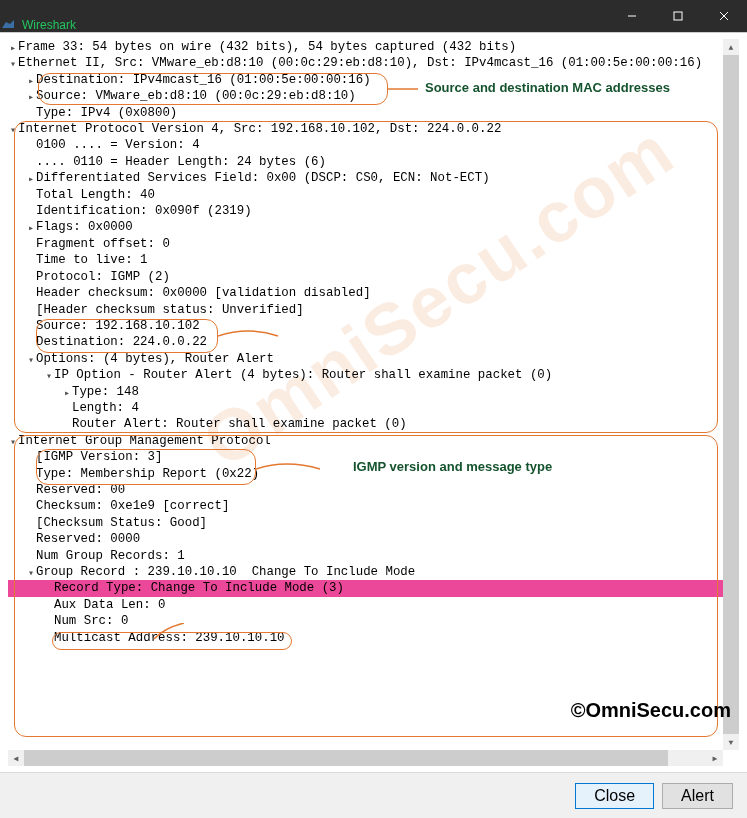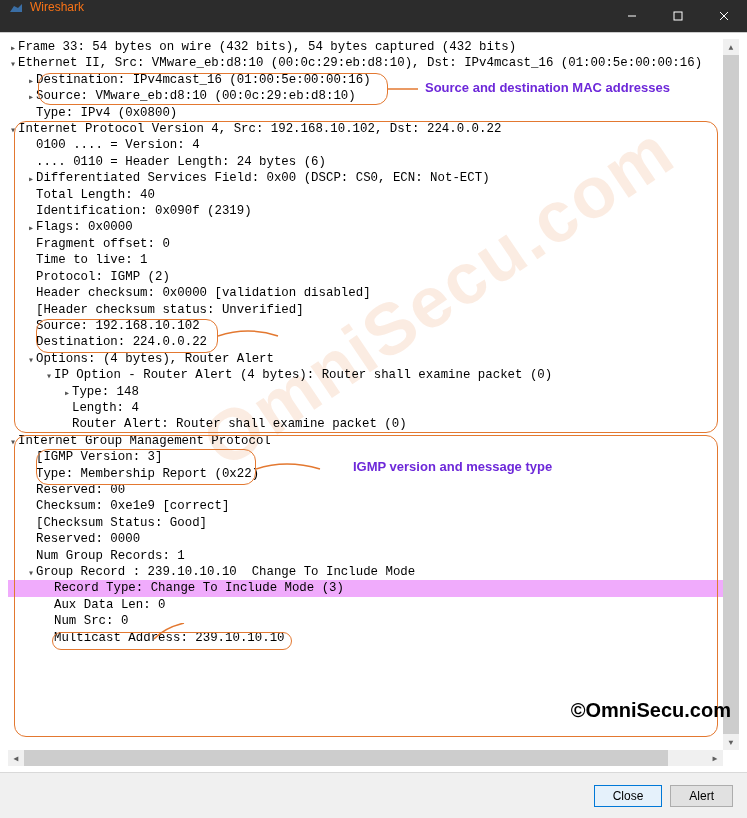--- a/index.html
+++ b/index.html
@@ -8,25 +8,25 @@
     background: #fff;
     width: 747px;
     height: 818px;
     overflow: hidden;
     position: relative;
   }
   .titlebar {
     background: #2c2c2c;
     height: 32px;
     display: flex;
-    align-items: flex-start;
-    color: #f97316;
+    align-items: flex-end;
+    color: #22c55e;
     font-family: "Segoe UI", sans-serif;
     font-size: 12px;
-    padding-left: 8px;
+    padding-left: 0;
   }
   .title-icon {
     width: 16px; height: 16px; margin-right: 6px;
     display: inline-flex; align-items: center; justify-content: center;
   }
   .title-icon svg { display: block; }
   .title-text { flex: 0 0 auto; }
   .title-spacer { flex: 1; }
   .winbtns { display: flex; }
   .winbtn {
@@ -48,31 +48,31 @@
   .line { display: flex; align-items: flex-start; }
   .arrow {
     width: 10px; text-align: center; color: #555; flex-shrink: 0;
     font-size: 10px; position: relative; top: 2px;
   }
   .indent0 { padding-left: 0; }
   .indent1 { padding-left: 18px; }
   .indent2 { padding-left: 36px; }
   .indent3 { padding-left: 54px; }
   .txt { position: relative; z-index: 2; }
-  .highlight-row { background: #f0abfc; }
+  .highlight-row { background: #ec4899; }
   .box {
     position: absolute;
     border: 1.5px solid #e37830;
     border-radius: 12px;
     pointer-events: none;
     z-index: 5;
   }
   .annot {
     position: absolute;
-    color: #6d28d9;
+    color: #14532d;
     font-family: Arial, sans-serif;
     font-weight: bold;
     font-size: 13px;
     z-index: 6;
     pointer-events: none;
   }
   .connector {
     position: absolute; pointer-events: none; z-index: 5;
   }
   .footer {
@@ -80,21 +80,21 @@
     height: 46px; background: #f0f0f0; border-top: 1px solid #d9d9d9;
     display: flex; align-items: center; justify-content: flex-end;
     padding-right: 14px; gap: 8px;
   }
   .copyright {
     position: absolute; right: 16px; bottom: 50px;
     font-family: Arial, sans-serif; font-size: 20px; font-weight: bold;
     color: #000; z-index: 10;
   }
   .btn {
-    font-family: "Segoe UI", sans-serif; font-size: 12px;
+    font-family: "Segoe UI", sans-serif; font-size: 16px;
     background: #e1e1e1; border: 1px solid #adadad;
     padding: 3px 18px;
   }
   .btn.primary { background: #e5f1fb; border: 1px solid #0078d7; }
   .vscroll {
     position: absolute; top: 6px; right: 8px; bottom: 22px; width: 16px;
     background: #f0f0f0;
   }
   .vscroll .sbtn {
     position: absolute; left: 0; width: 16px; height: 16px;

